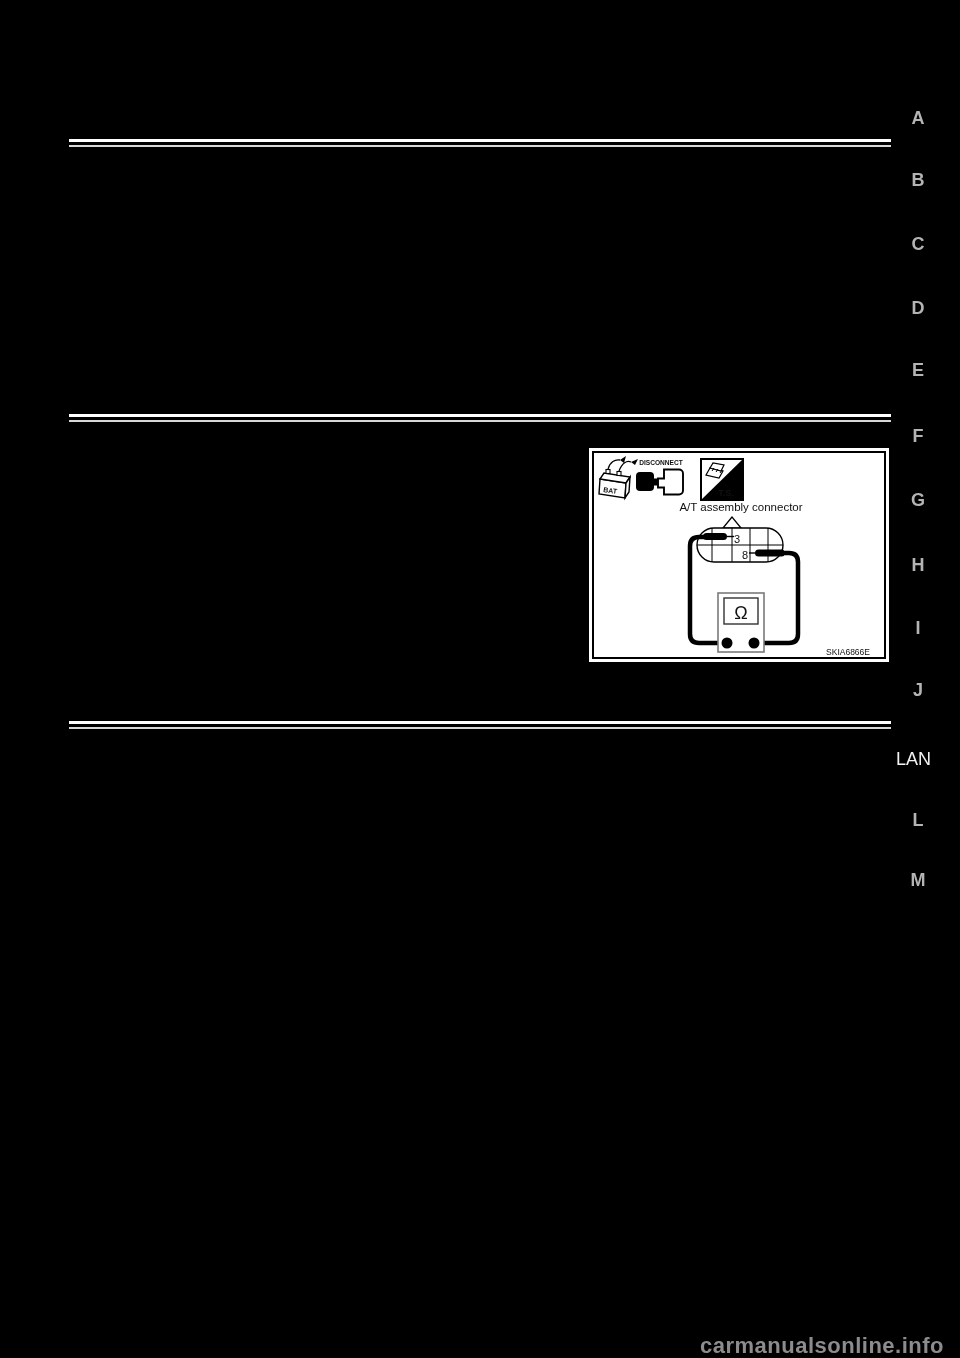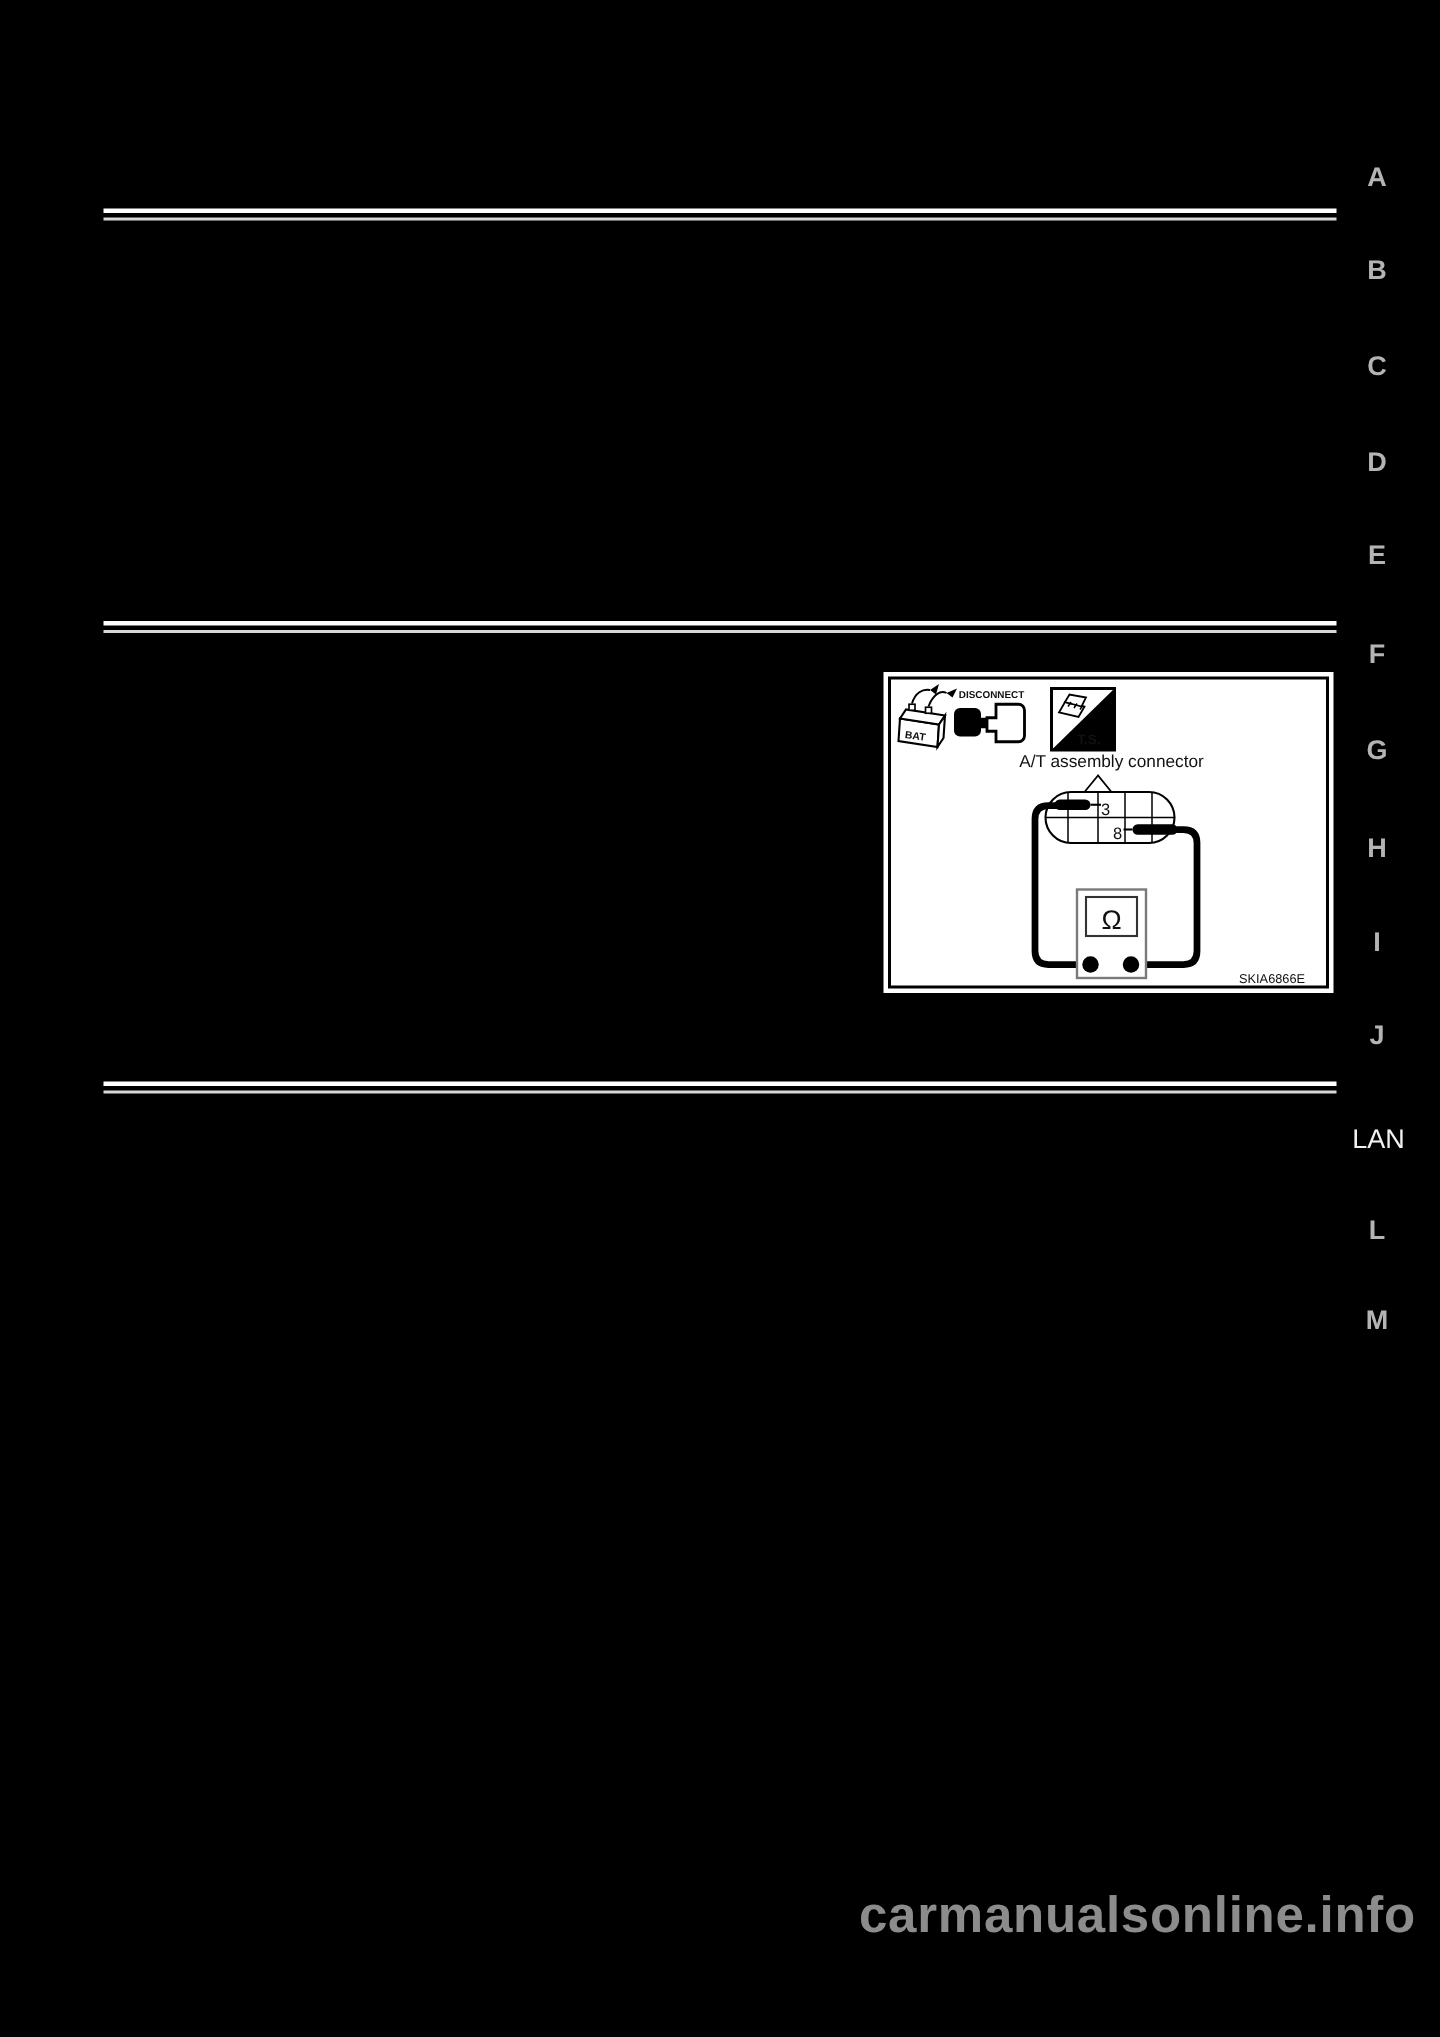--- a/index.html
+++ b/index.html
@@ -15,35 +15,35 @@
   .rule-1 { top:139px; }
   .rule-2 { top:414px; }
   .rule-3 { top:721px; }
 
   
   .idx {
     position:absolute; left:904px; width:28px; text-align:center;
     font-size:18px; font-weight:bold; color:#b4b4b4; line-height:22px;
   }
   .lan {
-    position:absolute; left:896px; width:46px; top:748px; text-align:center;
+    position:absolute; left:896px; width:46px; top:748px; text-align:left;
     font-size:18px; font-weight:normal; color:#f2f2f2; line-height:22px;
   }
 
   
   .figure-box {
     position:absolute; left:589px; top:448px; width:300px; height:214px;
     background:#ffffff;
   }
   .figure-box svg { display:block; }
   svg text { font-family:"Liberation Sans", sans-serif; fill:#111; }
 
   .watermark {
-    position:absolute; top:1258px; right:16px;
-    font-size:34px; font-weight:bold; color:#8c8c8c; letter-spacing:0.5px;
+    position:absolute; top:1333px; right:16px;
+    font-size:22px; font-weight:bold; color:#8c8c8c; letter-spacing:0.5px;
   }
 </style>
 </head>
 <body>
 
 <div class="page">
 
   <div class="rule rule-1"></div>
   <div class="rule rule-2"></div>
   <div class="rule rule-3"></div>

